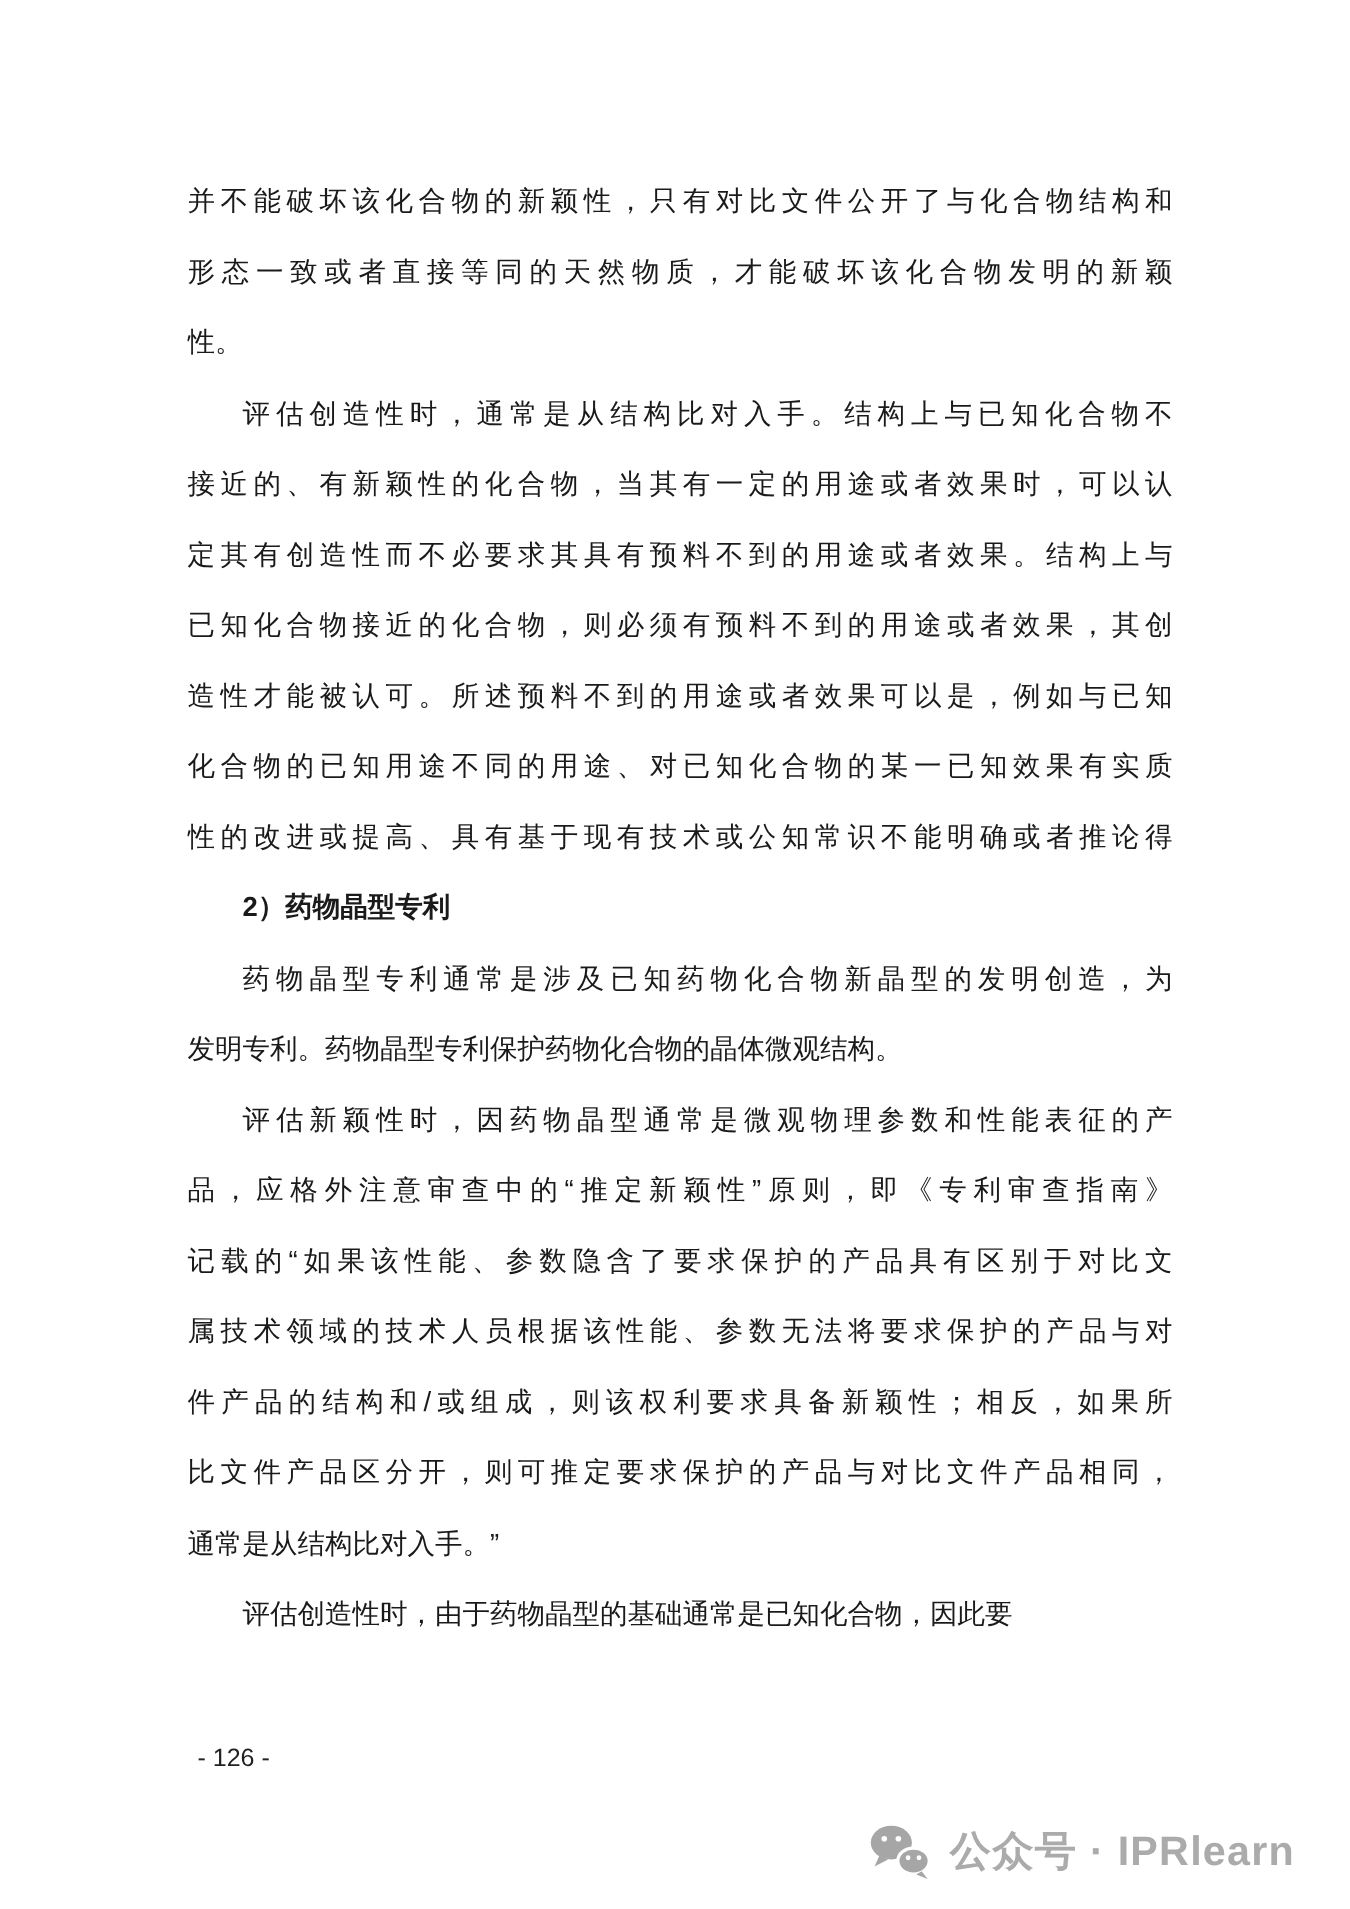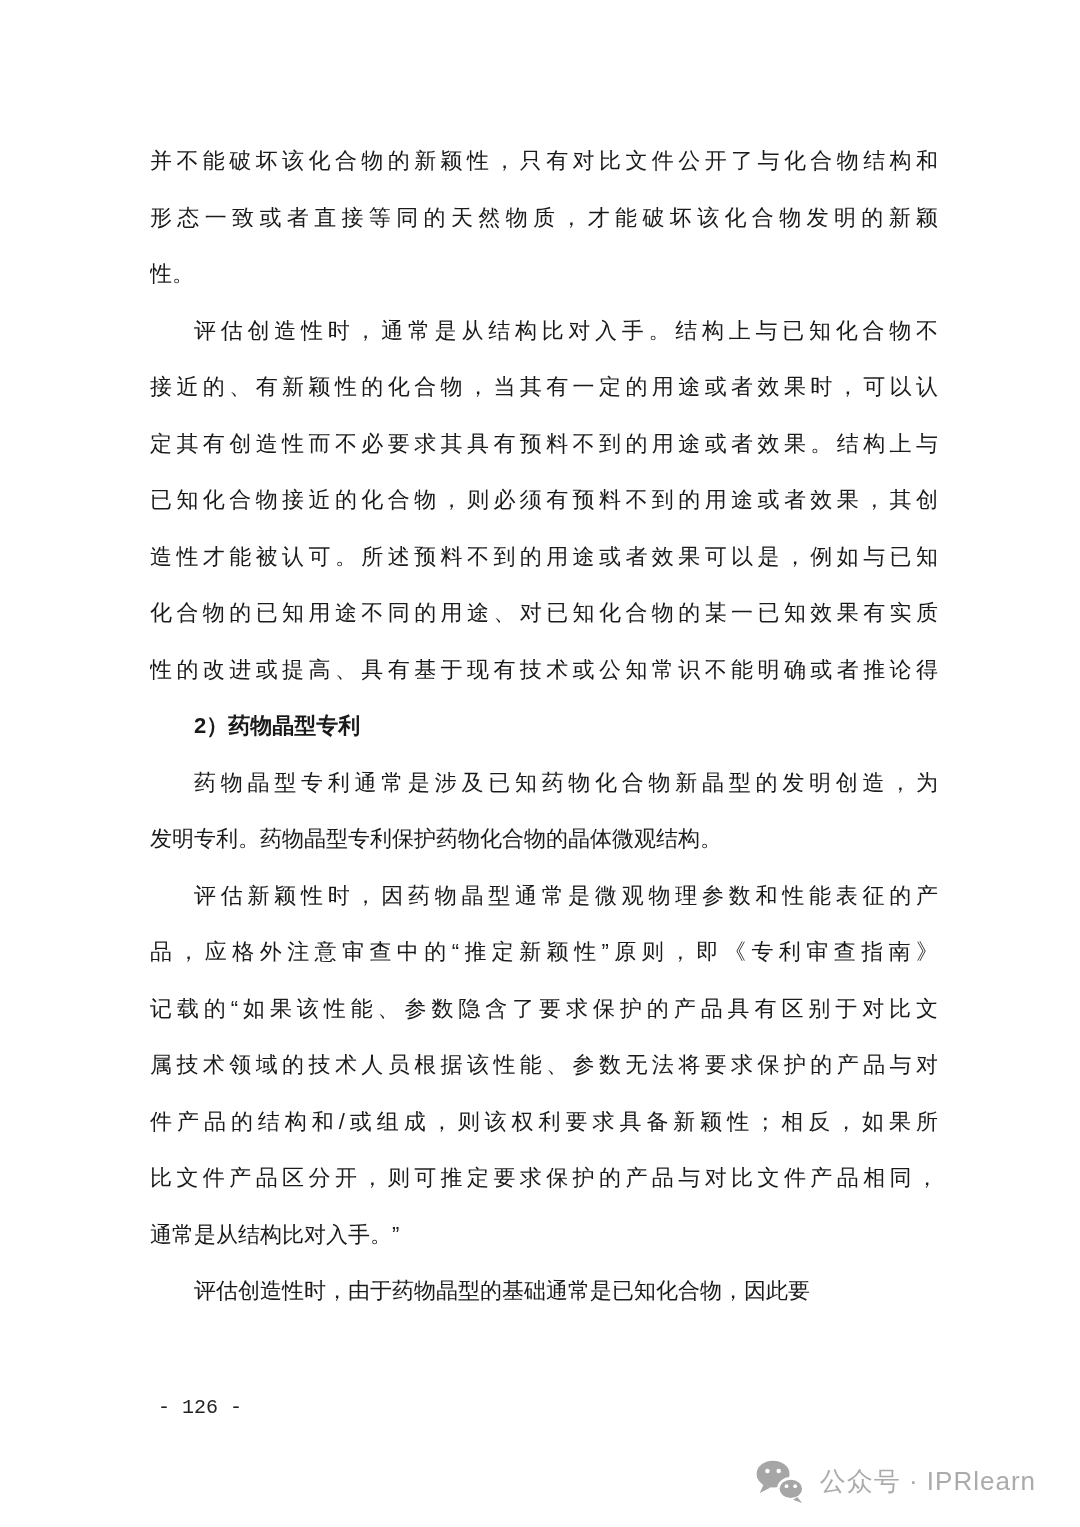--- a/index.html
+++ b/index.html
@@ -40,39 +40,40 @@
     white-space: normal;
   }
   .line.first-indent { text-indent: 2em; }
   .line.para-last { text-align-last: left; }
   .paragraph.heading .line { font-weight: bold; }
   
   .page-number {
     position: absolute;
     left: 158px;
     top: 1396px;
-    font-family: Liberation Mono, monospace;
+    font-family: Liberation Sans, sans-serif;
     font-size: 20px;
     color: #222222;
   }
   
   .watermark {
     position: absolute;
     top: 1458px;
     right: 44px;
     display: flex;
     align-items: center;
     gap: 14px;
     color: #ababab;
   }
   .wm-icon { display: inline-flex; }
   .wm-text {
-    font-size: 26px;
+    font-size: 33px;
     letter-spacing: 1px;
     white-space: nowrap;
+    font-weight: bold;
   }
 </style>
 </head>
 <body>
 
 <div class="page">
 
   <main class="body-text">
       <div class="paragraph">
         <div class="line">并不能破坏该化合物的新颖性，只有对比文件公开了与化合物结构和</div>

